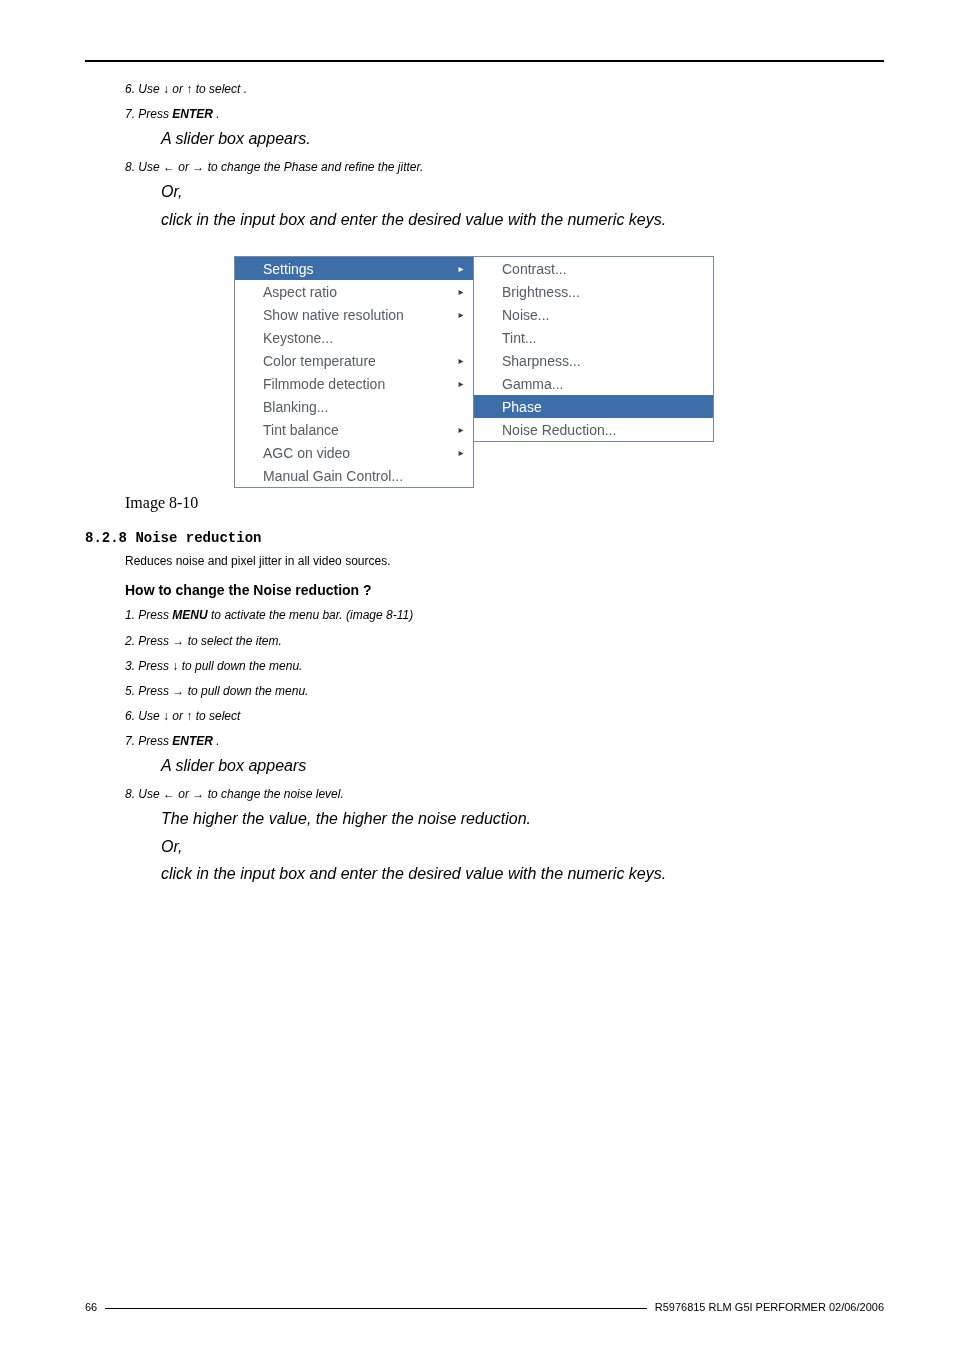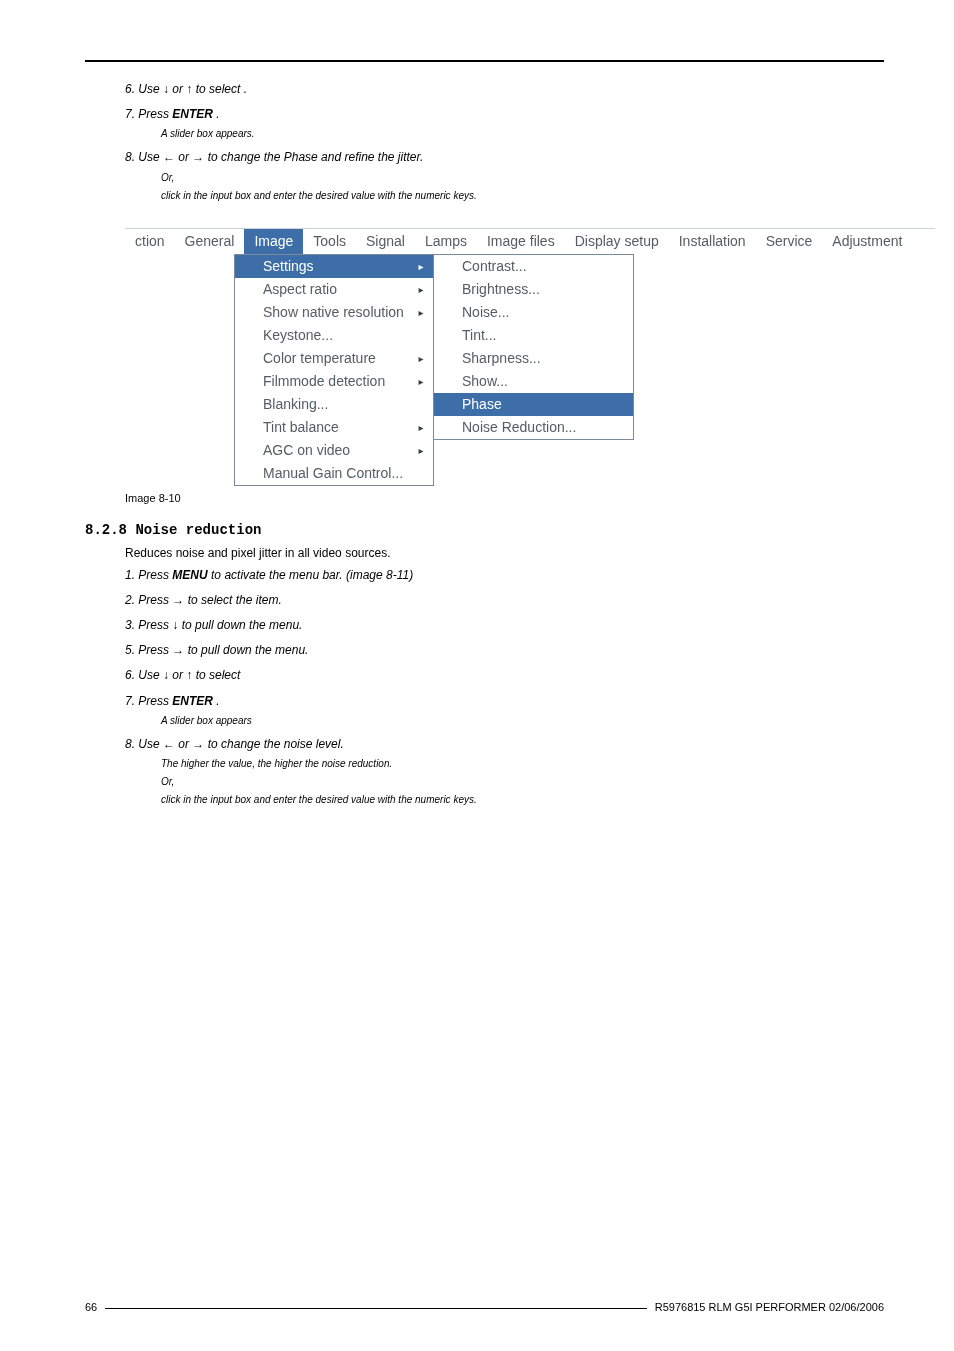--- a/index.html
+++ b/index.html
@@ -36,30 +36,31 @@
   ol.steps li {
     font-size: 12px;
     line-height: 1.6;
     margin-bottom: 6px;
     padding-left: 18px;
     text-indent: -18px;
     font-style: italic;
   }
   .bold { font-weight: bold; }
   .sub-note {
-    font-size: 10px;
+    font-size: 16px;
     display: block;
     padding-left: 18px;
     text-indent: 0;
     margin-top: 2px;
   }
   .caption {
-    font-size: 11px;
+    font-size: 16px;
     padding-left: 40px;
     margin-top: 4px;
+    font-family: Liberation Serif, serif;
   }
   .h-828 {
     font-size: 14px;
     font-weight: bold;
     margin-top: 18px;
     margin-bottom: 8px;
     padding-left: 0;
     font-family: Liberation Mono, monospace;
   }
   .h-sub {
@@ -119,21 +120,21 @@
     display: flex;
     align-items: flex-start;
     margin-left: 109px;
   }
   .dd {
     background: #fff;
     border: 1px solid #7a8a9c;
     font-family: Tahoma, Arial, sans-serif;
     font-size: 14px;
     color: #555c64;
-    width: 200px;
+    width: 240px;
   }
   .dd.sub { border-left: none; }
   .dd-row {
     display: flex;
     align-items: center;
     height: 23px;
     padding: 0 4px 0 8px;
     position: relative;
   }
   .dd-row.selected {
@@ -177,33 +178,20 @@
       </li>
       <li>
         <span>8.  Use ← or → to change the Phase and refine the jitter.</span>
         <span class="sub-note">Or,</span>
         <span class="sub-note">click in the input box and enter the desired value with the numeric keys.</span>
       </li>
     </ol>
   </div>
 
   <div class="menu-wrap">
-    <div class="menubar" id="menubar">
-        <div class="mitem">ction</div>
-        <div class="mitem">General</div>
-        <div class="mitem active">Image</div>
-        <div class="mitem">Tools</div>
-        <div class="mitem">Signal</div>
-        <div class="mitem">Lamps</div>
-        <div class="mitem">Image files</div>
-        <div class="mitem">Display setup</div>
-        <div class="mitem">Installation</div>
-        <div class="mitem">Service</div>
-        <div class="mitem">Adjustment</div>
-      </div>
     <div class="dropdowns">
       <div class="dd" id="dd1">
           <div class="dd-row selected">
             <span class="icon-slot"></span>
             <span class="label">Settings</span>
             <span class="arrow">▸</span>
           </div>
           <div class="dd-row">
             <span class="icon-slot"></span>
             <span class="label">Aspect ratio</span>
@@ -263,40 +251,41 @@
           <div class="dd-row">
             <span class="icon-slot"></span>
             <span class="label">Tint...</span>
           </div>
           <div class="dd-row">
             <span class="icon-slot"></span>
             <span class="label">Sharpness...</span>
           </div>
           <div class="dd-row">
             <span class="icon-slot"></span>
-            <span class="label">Show...</span>
+            <span class="label">Gamma...</span>
           </div>
           <div class="dd-row selected">
             <span class="icon-slot"></span>
             <span class="label">Phase</span>
           </div>
           <div class="dd-row">
             <span class="icon-slot"></span>
             <span class="label">Noise Reduction...</span>
           </div>
         </div>
     </div>
   </div>
   <div class="caption">Image 8-10</div>
 
   <div class="h-828">8.2.8    Noise reduction</div>
 
   <div class="indent">
     <div class="body-text">Reduces noise and pixel jitter in all video sources.</div>
 
+    <div class="h-sub">How to change the Noise reduction ?</div>
 
     <ol class="steps">
       <li>
         <span>1.  Press </span><span class="bold">MENU</span><span> to activate the menu bar.  (image 8-11)</span>
       </li>
       <li>
         <span>2.  Press → to select the </span><span>item.</span>
       </li>
       <li>
         <span>3.  Press ↓ to pull down the </span><span>menu.</span>

